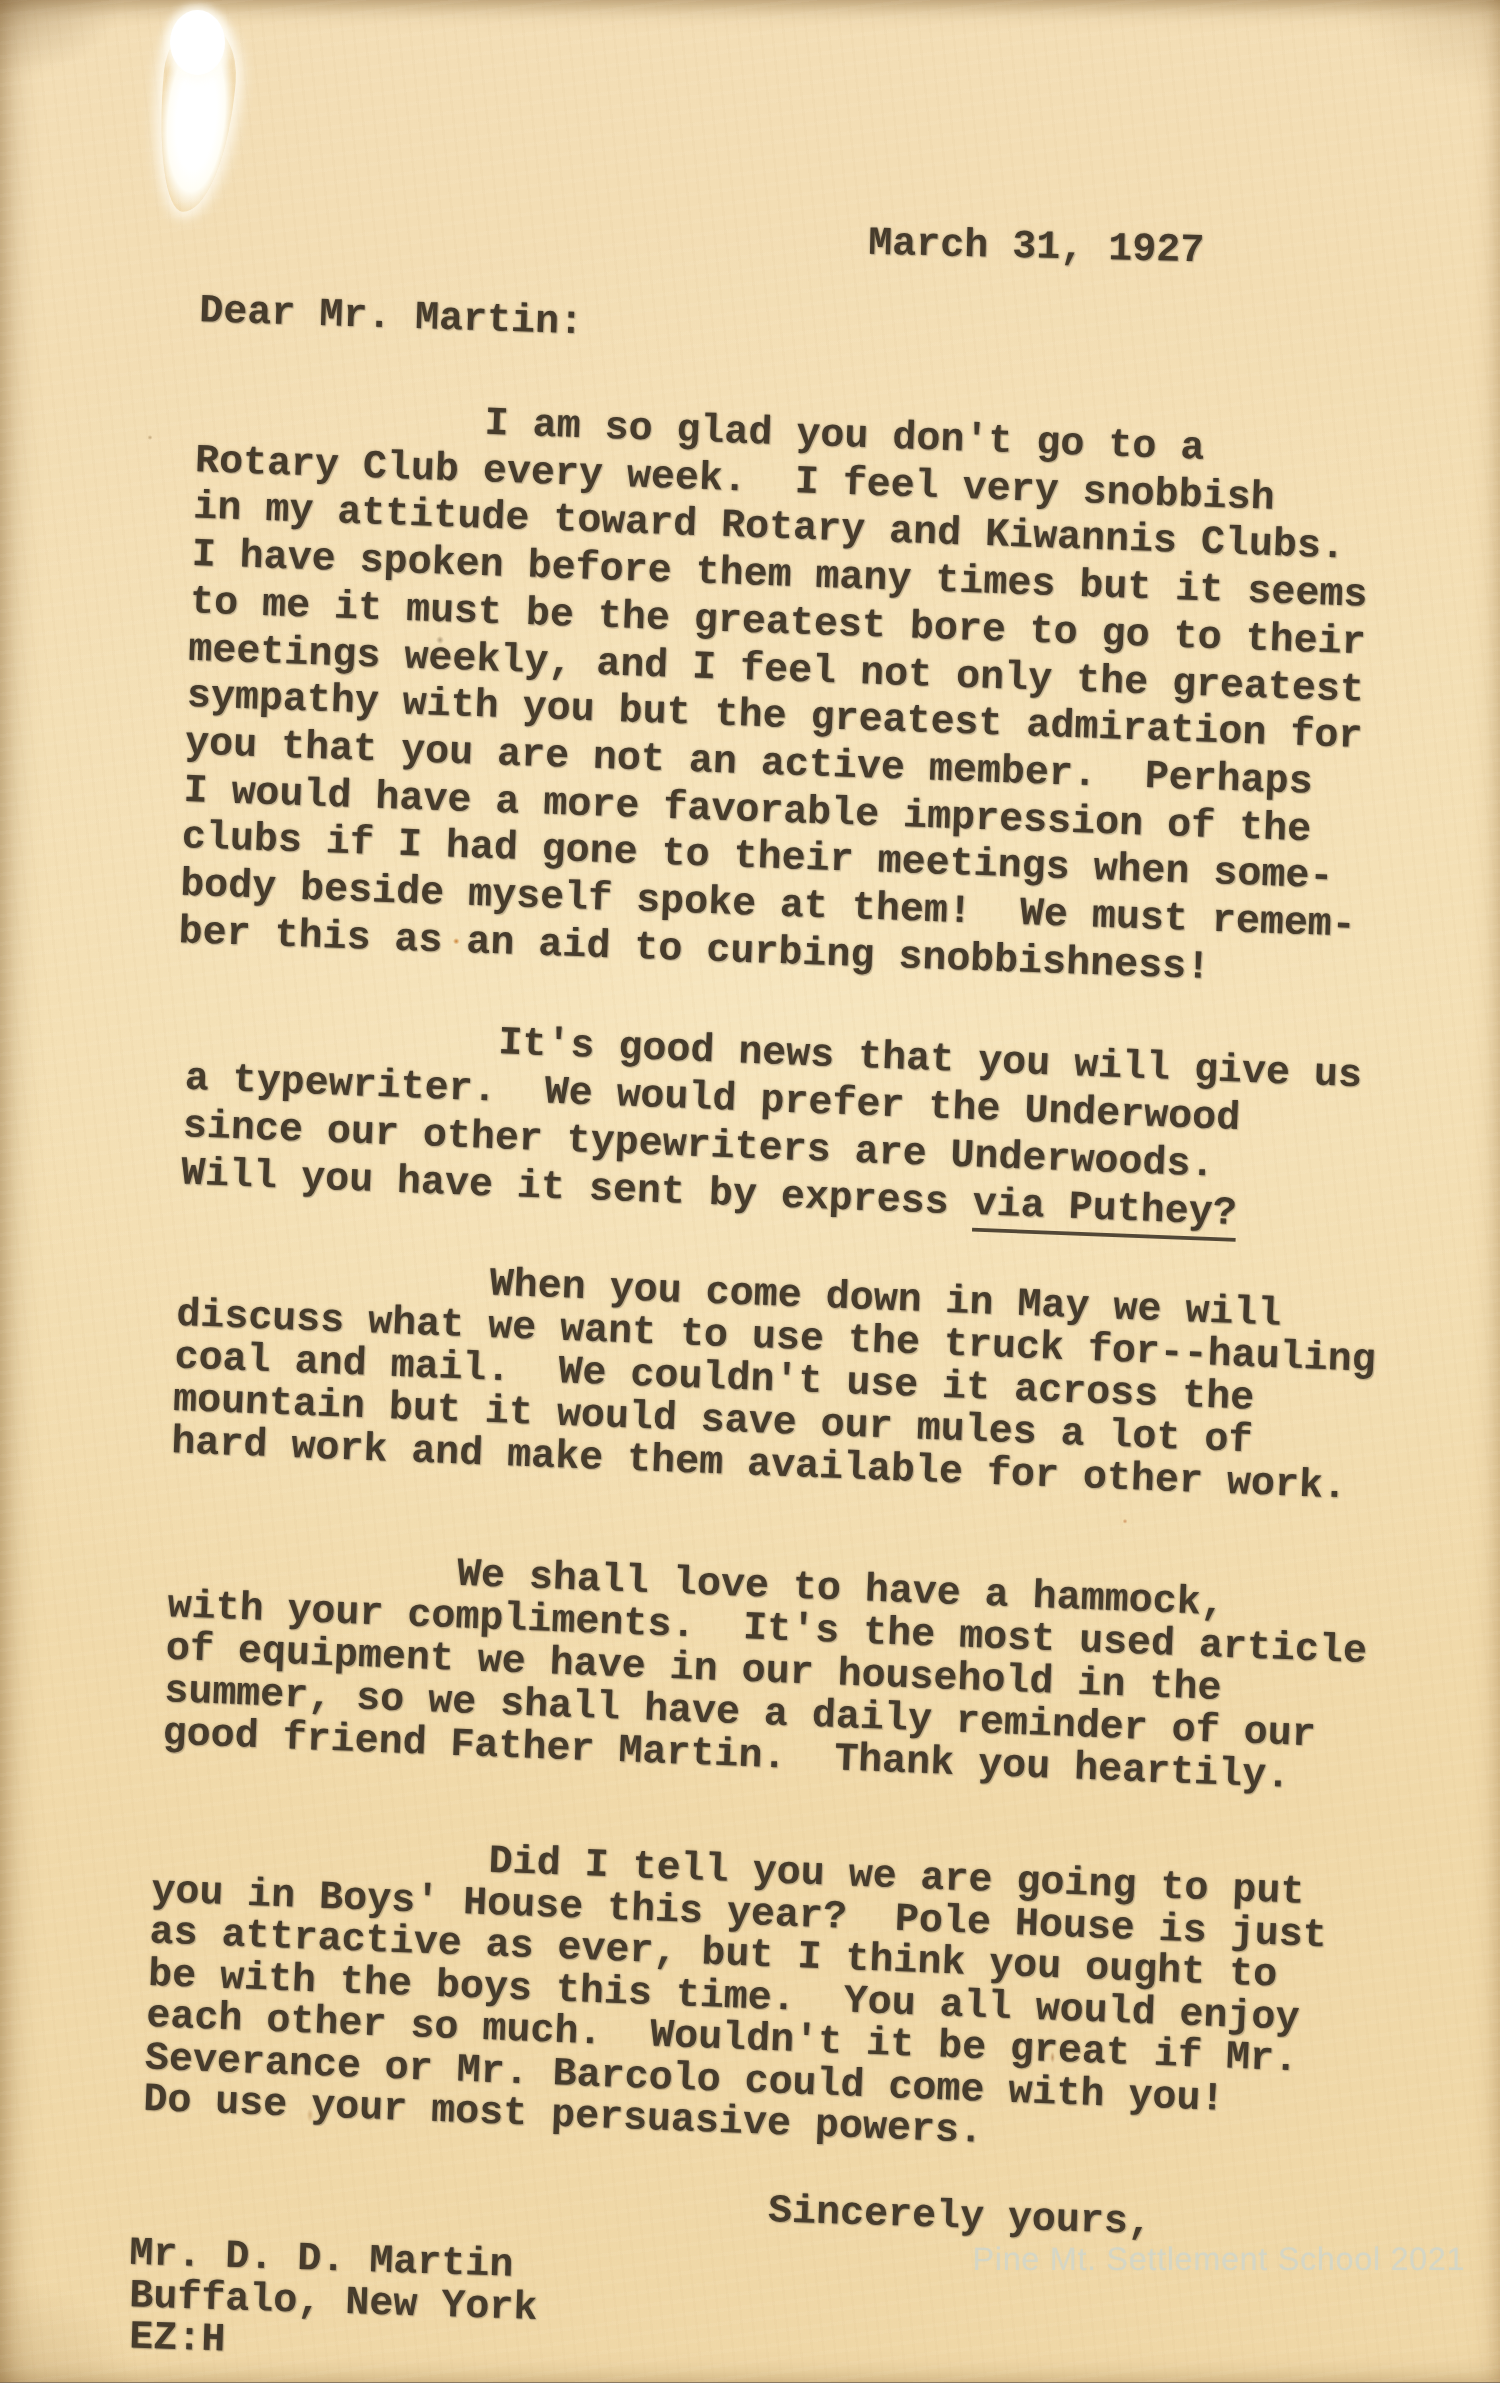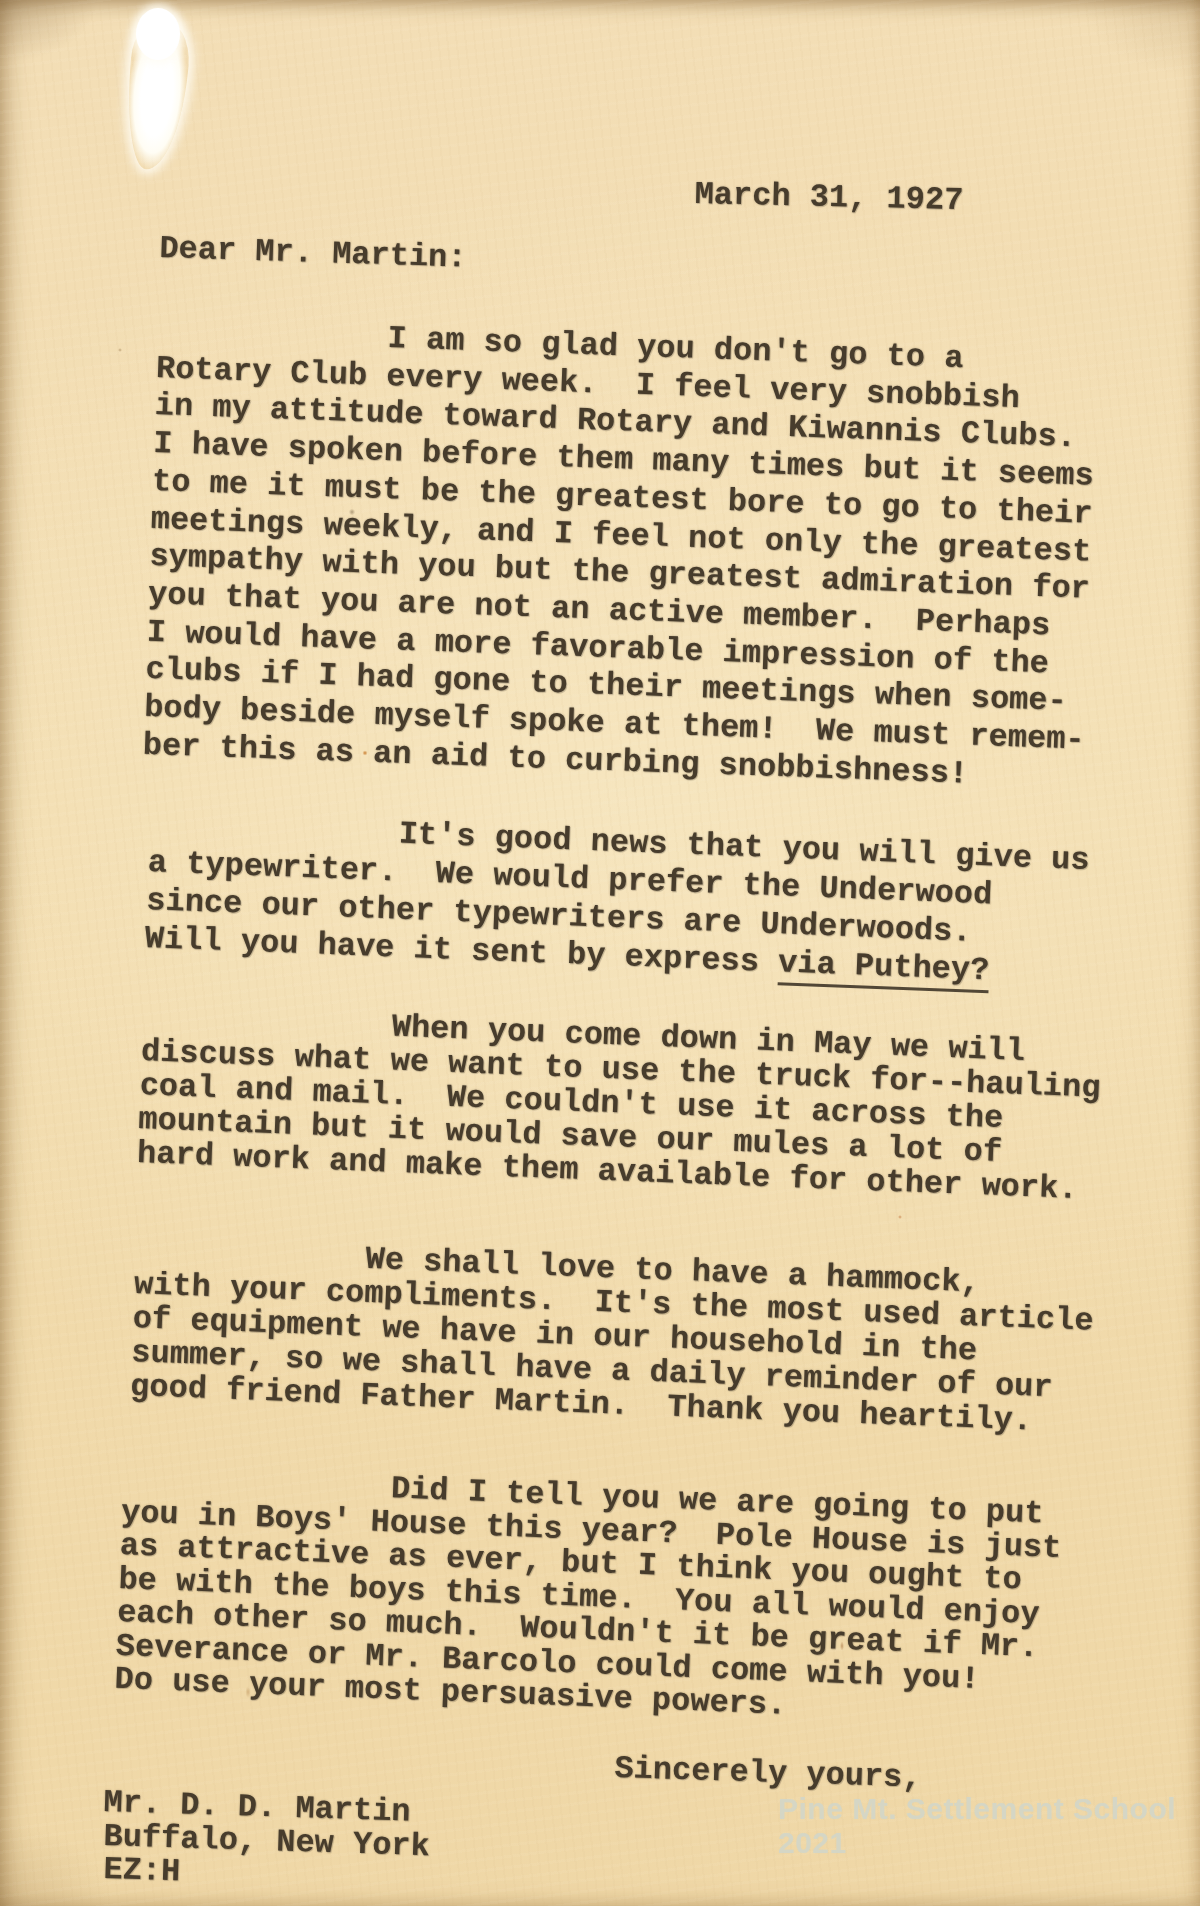--- a/index.html
+++ b/index.html
@@ -73,21 +73,21 @@
   .f1     {left:104px; top:1786px;line-height:34px;  transform:rotate(1.8deg);}
   .f2     {left:104px; top:1820px;line-height:34px;  transform:rotate(1.8deg);}
   .f3     {left:104px; top:1853px;line-height:34px;  transform:rotate(1.8deg);}
   .u{
     border-bottom:3px solid rgba(64,54,40,0.9);
     padding-bottom:1px;
   }
   .watermark{
     position:absolute;left:778px;top:1792px;
     font-family:"Liberation Sans","DejaVu Sans",sans-serif;
-    font-weight:700;font-size:30px;letter-spacing:0.5px;
+    font-weight:400;font-size:26px;letter-spacing:0.5px;
     color:rgba(210,214,200,0.85);
     text-shadow:0 0 1px rgba(210,214,200,0.4);
   }
 </style>
 </head>
 <body>
 
 <div class="page">
   <div class="fibers"></div>
   <div class="blob"></div>

